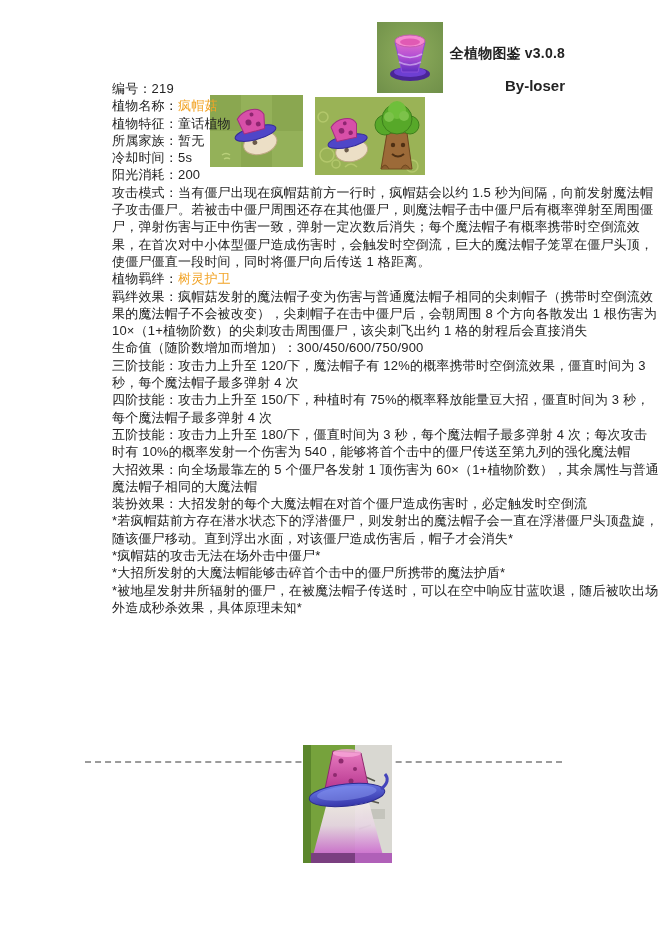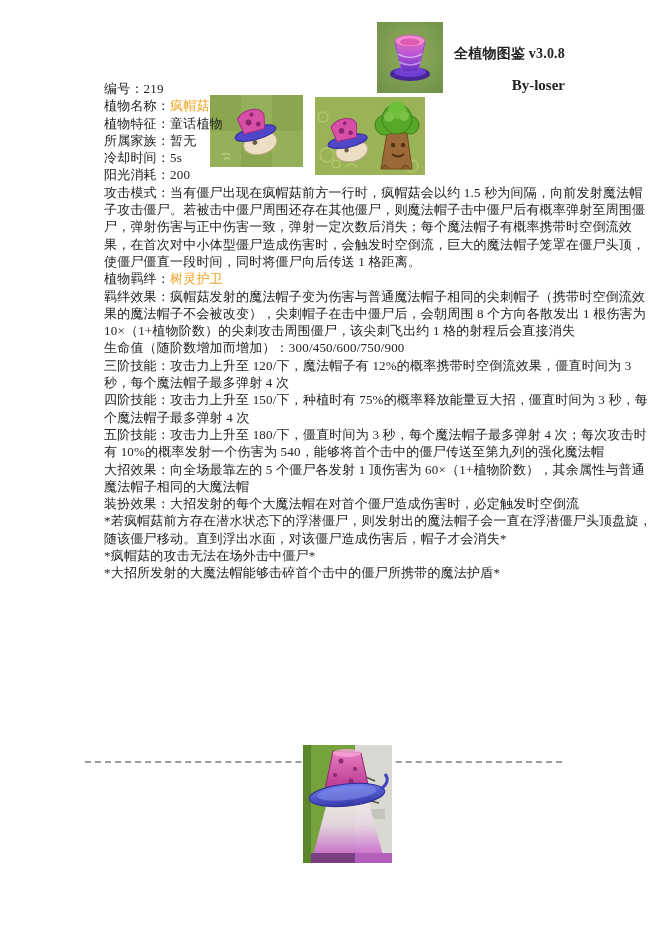--- a/index.html
+++ b/index.html
@@ -1,23 +1,23 @@
 <!DOCTYPE html>
 <html style="--accent: #F2A427;"><head>
 <meta charset="utf-8">
 <style>
   html,body{margin:0;padding:0;background:#ffffff;}
   .page{
     position:relative;width:660px;height:933px;background:#fff;overflow:hidden;
-    font-family:Liberation Serif, serif;color:#232323;
+    font-family:Liberation Sans, sans-serif;color:#232323;
   }
   .header{position:absolute;left:438px;top:45px;width:127px;text-align:right;}
   .title{font-size:14px;font-weight:700;letter-spacing:0.2px;white-space:nowrap;}
   .author{font-size:15px;font-weight:700;margin-top:14px;}
-  .body-text{position:absolute;left:104px;top:80px;width:548px;}
+  .body-text{position:absolute;left:112px;top:80px;width:548px;}
   .line{margin:0;font-size:13px;line-height:17.3px;letter-spacing:0.2px;text-align:left;}
   .hl{color:var(--accent,#F2A427);}
   .img-abs{position:absolute;display:block;}
   .sep{
     position:absolute;left:85px;top:761px;width:477px;height:0;
     border-top:2px dashed #9b9b9b;z-index:1;
   }
   .z2{z-index:2;}
   svg{display:block;}
 </style>
@@ -121,20 +121,21 @@
       <p class="line"><span>羁绊效果：疯帽菇发射的魔法帽子变为伤害与普通魔法帽子相同的尖刺帽子（携带时空倒流效果的魔法帽子不会被改变），尖刺帽子在击中僵尸后，会朝周围 8 个方向各散发出 1 根伤害为 10×（1+植物阶数）的尖刺攻击周围僵尸，该尖刺飞出约 1 格的射程后会直接消失</span></p>
       <p class="line"><span>生命值（随阶数增加而增加）：300/450/600/750/900</span></p>
       <p class="line"><span>三阶技能：攻击力上升至 120/下，魔法帽子有 12%的概率携带时空倒流效果，僵直时间为 3 秒，每个魔法帽子最多弹射 4 次</span></p>
       <p class="line"><span>四阶技能：攻击力上升至 150/下，种植时有 75%的概率释放能量豆大招，僵直时间为 3 秒，每个魔法帽子最多弹射 4 次</span></p>
       <p class="line"><span>五阶技能：攻击力上升至 180/下，僵直时间为 3 秒，每个魔法帽子最多弹射 4 次；每次攻击时有 10%的概率发射一个伤害为 540，能够将首个击中的僵尸传送至第九列的强化魔法帽</span></p>
       <p class="line"><span>大招效果：向全场最靠左的 5 个僵尸各发射 1 顶伤害为 60×（1+植物阶数），其余属性与普通魔法帽子相同的大魔法帽</span></p>
       <p class="line"><span>装扮效果：大招发射的每个大魔法帽在对首个僵尸造成伤害时，必定触发时空倒流</span></p>
       <p class="line"><span>*若疯帽菇前方存在潜水状态下的浮潜僵尸，则发射出的魔法帽子会一直在浮潜僵尸头顶盘旋，随该僵尸移动。直到浮出水面，对该僵尸造成伤害后，帽子才会消失*</span></p>
       <p class="line"><span>*疯帽菇的攻击无法在场外击中僵尸*</span></p>
       <p class="line"><span>*大招所发射的大魔法帽能够击碎首个击中的僵尸所携带的魔法护盾*</span></p>
+      <p class="line"><span>*被地星发射井所辐射的僵尸，在被魔法帽子传送时，可以在空中响应甘蓝吹退，随后被吹出场外造成秒杀效果，具体原理未知*</span></p>
     </div>
 
   <div class="sep"></div>
 
   <div class="img-abs z2" style="left:303px;top:745px;width:89px;height:118px;">
     <svg width="89" height="118" viewBox="0 0 89 118">
       <defs>
         <linearGradient id="gD" x1="0" y1="0" x2="0" y2="1">
           <stop offset="0" stop-color="#f2f0e6"></stop>
             <stop offset="0.45" stop-color="#e6d5e2"></stop>

